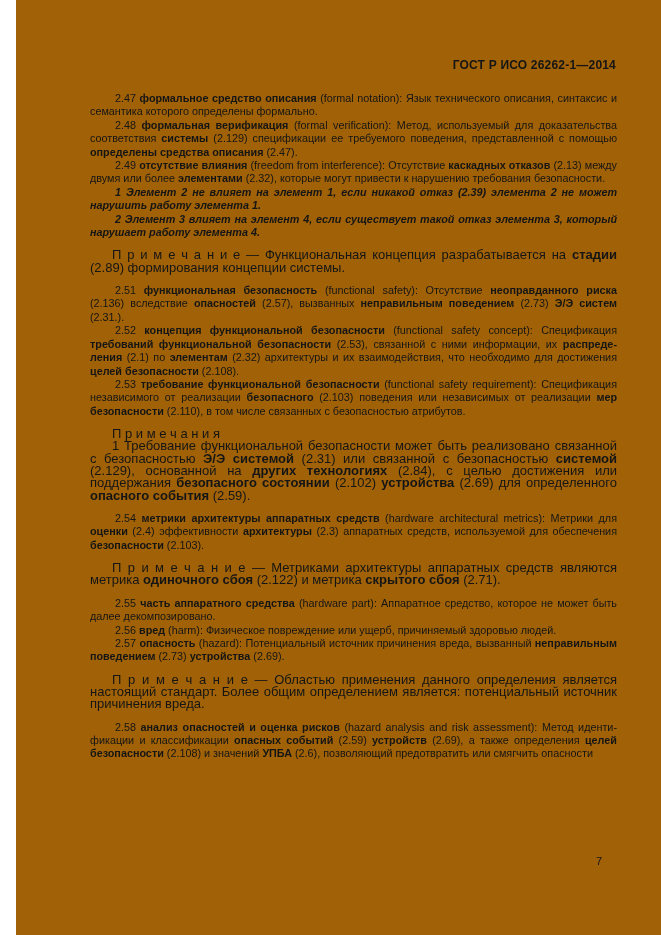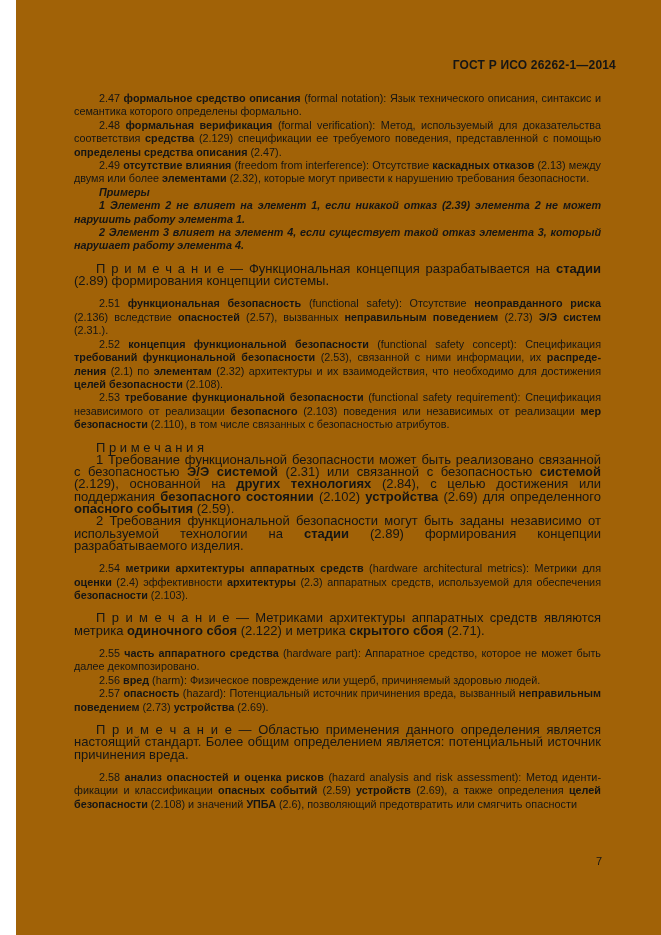--- a/index.html
+++ b/index.html
@@ -22,21 +22,21 @@
     top: 58px;
     right: 61px;
     font-size: 12px;
     font-weight: bold;
     letter-spacing: 0.2px;
     white-space: nowrap;
   }
   .doc-body {
     position: absolute;
     top: 92px;
-    left: 58px;
+    left: 74px;
     width: 527px;
     text-align: justify;
     hyphens: manual;
   }
   .para {
     margin: 0;
     text-indent: 25px;
   }
   .para.body {
     font-size: 10.8px;
@@ -67,32 +67,30 @@
   }
 </style>
 </head>
 <body>
 
 <div class="page">
   <div class="doc-header">ГОСТ Р ИСО 26262-1—2014</div>
 
   <div class="doc-body">
       <p class="para body">2.47 <b>формальное средство описания</b> (formal notation): Язык технического описания, синтаксис и семантика которого определены формально.</p>
-      <p class="para body">2.48 <b>формальная верификация</b> (formal verification): Метод, используемый для доказательства соответствия <b>средства</b> (2.129) спецификации ее требуемого поведения, представленной с помощью <b>определены средства описания</b> (2.47).</p>
+      <p class="para body">2.48 <b>формальная верификация</b> (formal verification): Метод, используемый для доказательства соответствия <b>системы</b> (2.129) спецификации ее требуемого поведения, представленной с помощью <b>определены средства описания</b> (2.47).</p>
       <p class="para body">2.49 <b>отсутствие влияния</b> (freedom from interference): Отсутствие <b>каскадных отказов</b> (2.13) между двумя или более <b>элементами</b> (2.32), которые могут привести к нарушению требования без­опасности.</p>
-      <p class="para example">Примеры</p>
       <p class="para example">1 Элемент 2 не влияет на элемент 1, если никакой отказ (2.39) элемента 2 не может нарушить работу элемента 1.</p>
       <p class="para example">2 Элемент 3 влияет на элемент 4, если существует такой отказ элемента 3, кото­рый нарушает работу элемента 4.</p>
       <p class="para note">П р и м е ч а н и е — Функциональная концепция разрабатывается на <b>стадии</b> (2.89) формирования кон­цепции системы.</p>
       <p class="para body">2.51 <b>функциональная безопасность</b> (functional safety): Отсутствие <b>неоправданного риска</b> (2.136) вследствие <b>опасностей</b> (2.57), вызванных <b>неправильным поведением</b> (2.73) <b>Э/Э систем</b> (2.31.).</p>
       <p class="para body">2.52 <b>концепция функциональной безопасности</b> (functional safety concept): Спецификация <b>требований функциональной безопасности</b> (2.53), связанной с ними информации, их <b>распреде­ления</b> (2.1) по <b>элементам</b> (2.32) архитектуры и их взаимодействия, что необходимо для достижения <b>целей безопасности</b> (2.108).</p>
       <p class="para body">2.53 <b>требование функциональной безопасности</b> (functional safety requirement): Специфика­ция независимого от реализации <b>безопасного</b> (2.103) поведения или независимых от реализации <b>мер безопасности</b> (2.110), в том числе связанных с безопасностью атрибутов.</p>
       <p class="para note">П р и м е ч а н и я</p>
       <p class="para note">1 Требование функциональной безопасности может быть реализовано связанной с безопасностью <b>Э/Э системой</b> (2.31) или связанной с безопасностью <b>системой</b> (2.129), основанной на <b>других технологиях</b> (2.84), с целью достижения или поддержания <b>безопасного состоянии</b> (2.102) <b>устройства</b> (2.69) для определенного <b>опасного события</b> (2.59).</p>
-      <p class="para note">2 Требования функциональной безопасности могут быть заданы независимо от используемой технологии на <b>стадии</b> (2.89) формирования концепции разрабатываемого изделия.</p>
       <p class="para body">2.54 <b>метрики архитектуры аппаратных средств</b> (hardware architectural metrics): Метрики для <b>оценки</b> (2.4) эффективности <b>архитектуры</b> (2.3) аппаратных средств, используемой для обеспечения <b>безопасности</b> (2.103).</p>
       <p class="para note">П р и м е ч а н и е — Метриками архитектуры аппаратных средств являются метрика <b>одиночного сбоя</b> (2.122) и метрика <b>скрытого сбоя</b> (2.71).</p>
       <p class="para body">2.55 <b>часть аппаратного средства</b> (hardware part): Аппаратное средство, которое не может быть далее декомпозировано.</p>
       <p class="para body">2.56 <b>вред</b> (harm): Физическое повреждение или ущерб, причиняемый здоровью людей.</p>
       <p class="para body">2.57 <b>опасность</b> (hazard): Потенциальный источник причинения вреда, вызванный <b>неправиль­ным поведением</b> (2.73) <b>устройства</b> (2.69).</p>
       <p class="para note">П р и м е ч а н и е — Областью применения данного определения является настоящий стандарт. Более общим определением является: потенциальный источник причинения вреда.</p>
       <p class="para body">2.58 <b>анализ опасностей и оценка рисков</b> (hazard analysis and risk assessment): Метод иденти­фикации и классификации <b>опасных событий</b> (2.59) <b>устройств</b> (2.69), а также определения <b>целей безопасности</b> (2.108) и значений <b>УПБА</b> (2.6), позволяющий предотвратить или смягчить опасности</p>
     </div>
 
   <div class="page-number">7</div>

